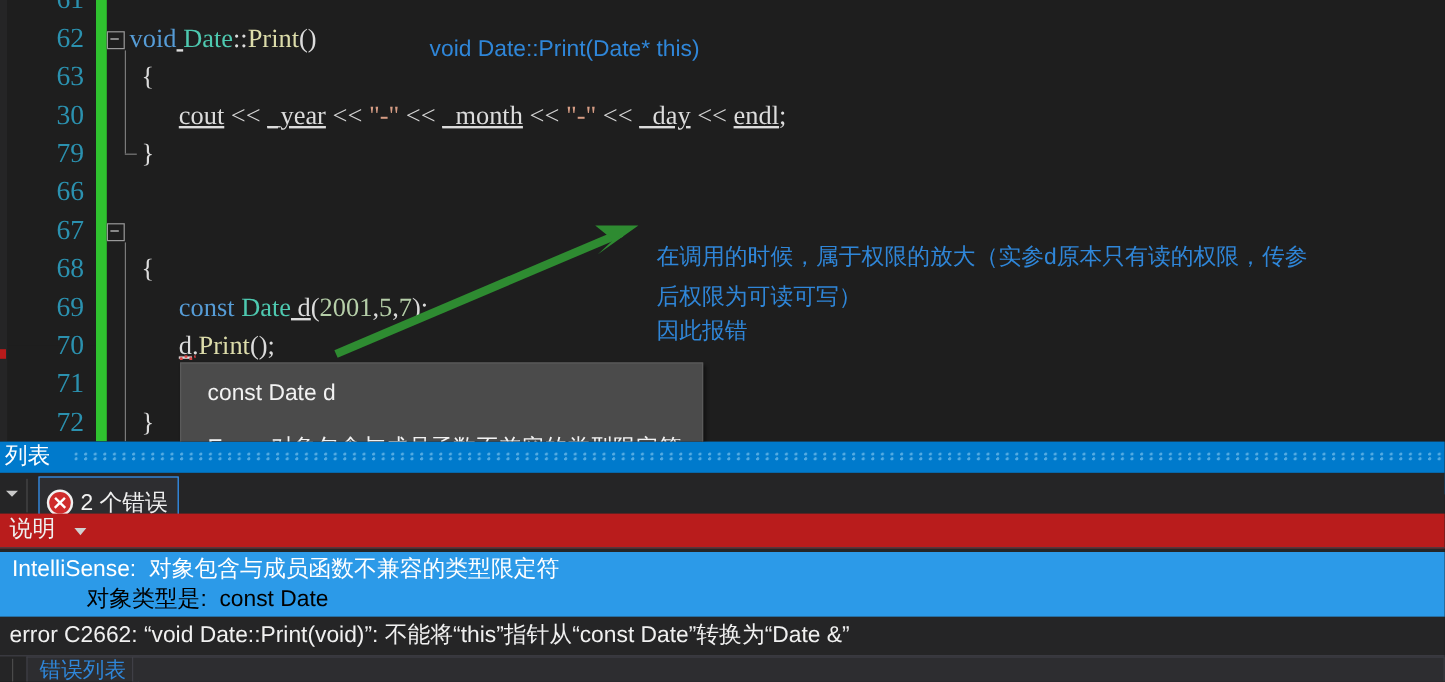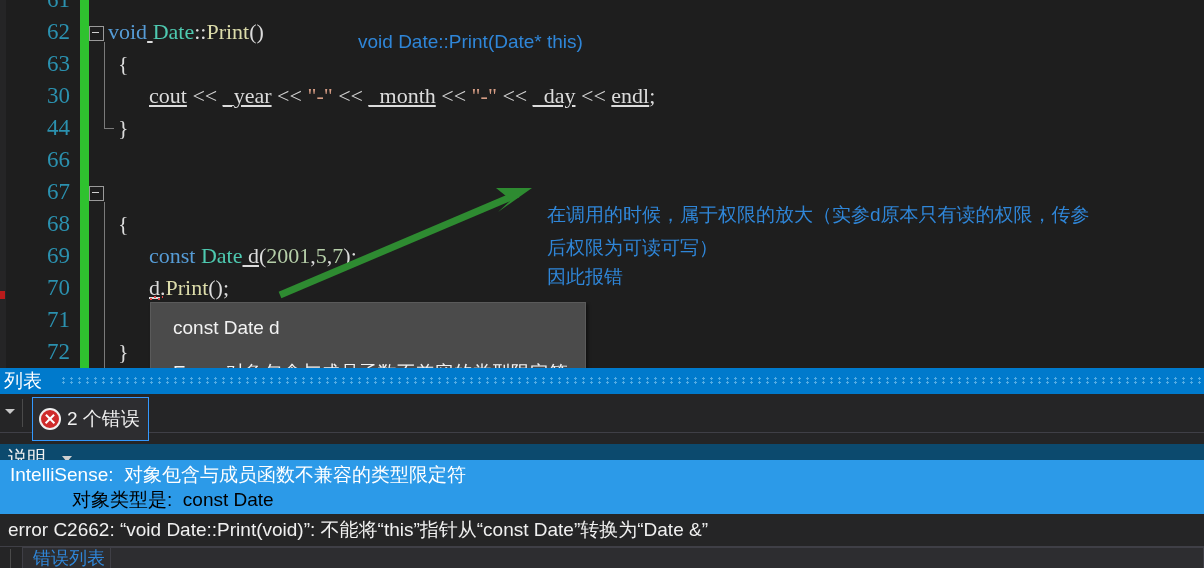--- a/index.html
+++ b/index.html
@@ -132,21 +132,21 @@
     content:"";position:absolute;left:3px;top:8px;width:12px;height:2.4px;background:#fff;
   }
   .err-ico:before{transform:rotate(45deg);}
   .err-ico:after{transform:rotate(-45deg);}
   .errbtn .etxt{
     margin-left:6px;color:#f0f0f0;font-size:19px;white-space:pre;
     font-family:"Liberation Sans","DejaVu Sans",sans-serif;
   }
 
   .colhdr{
-    position:absolute;left:0;top:76px;width:1204px;height:28px;background:#0c4a6e;
+    position:absolute;left:0;top:60px;width:1204px;height:28px;background:#b91c1c;
     border-bottom:1px solid #3f3f46;
   }
   .colhdr .ctxt{
     position:absolute;left:8px;top:1px;font-size:19px;line-height:26px;color:#f0f0f0;white-space:pre;
     font-family:"Liberation Sans","DejaVu Sans",sans-serif;
   }
   .colhdr .cdrop{
     position:absolute;left:62px;top:12px;width:0;height:0;
     border-left:5px solid transparent;border-right:5px solid transparent;border-top:6px solid #d0d0d0;
   }
@@ -196,21 +196,21 @@
   <div class="editor">
 
     <div class="edge-strip"></div>
     <div class="edge-err"></div>
 
     <div class="gutter-num">
       <div class="ln" style="top:-16px">61</div>
       <div class="ln" style="top:16px">62</div>
       <div class="ln" style="top:48px">63</div>
       <div class="ln" style="top:80px">30</div>
-      <div class="ln" style="top:112px">44</div>
+      <div class="ln" style="top:112px">79</div>
       <div class="ln" style="top:144px">66</div>
       <div class="ln" style="top:176px">67</div>
       <div class="ln" style="top:208px">68</div>
       <div class="ln" style="top:240px">69</div>
       <div class="ln" style="top:272px">70</div>
       <div class="ln" style="top:304px">71</div>
       <div class="ln" style="top:336px">72</div>
     </div>
 
     <div class="changebar">

